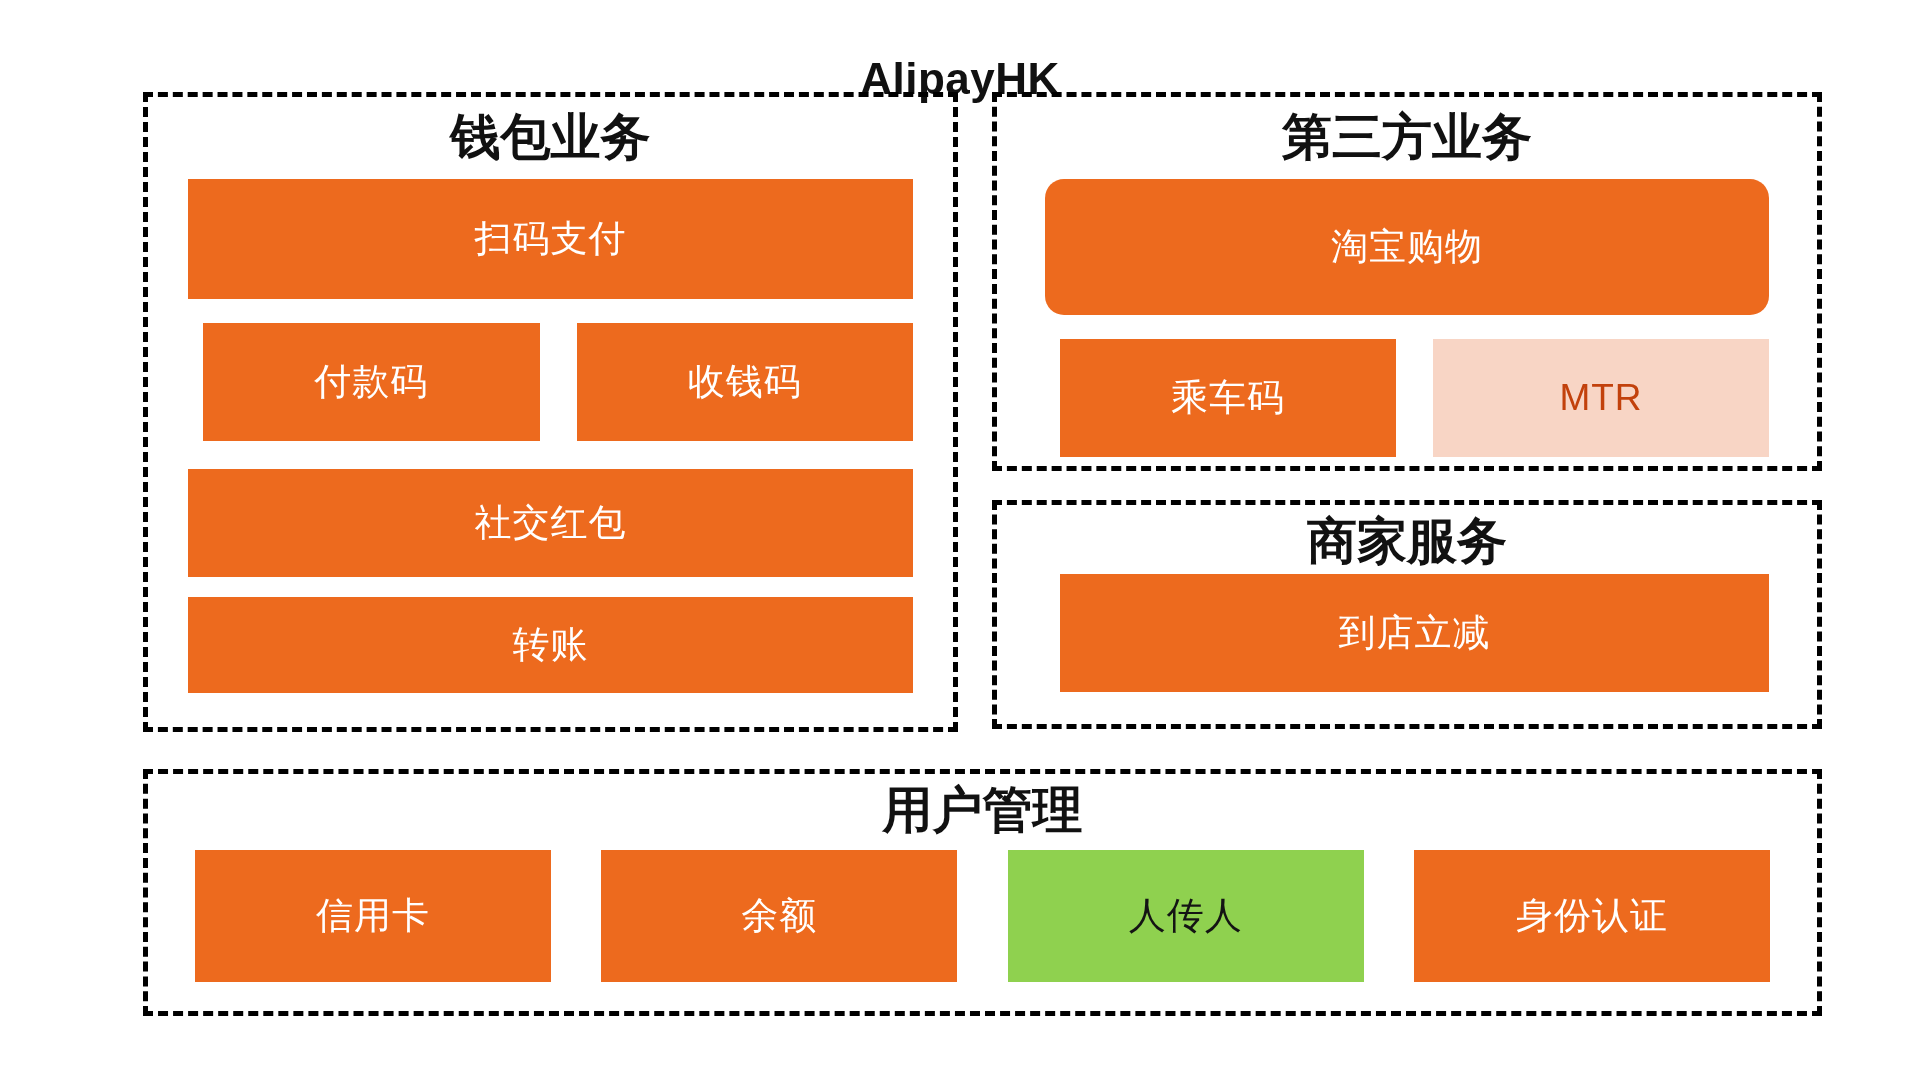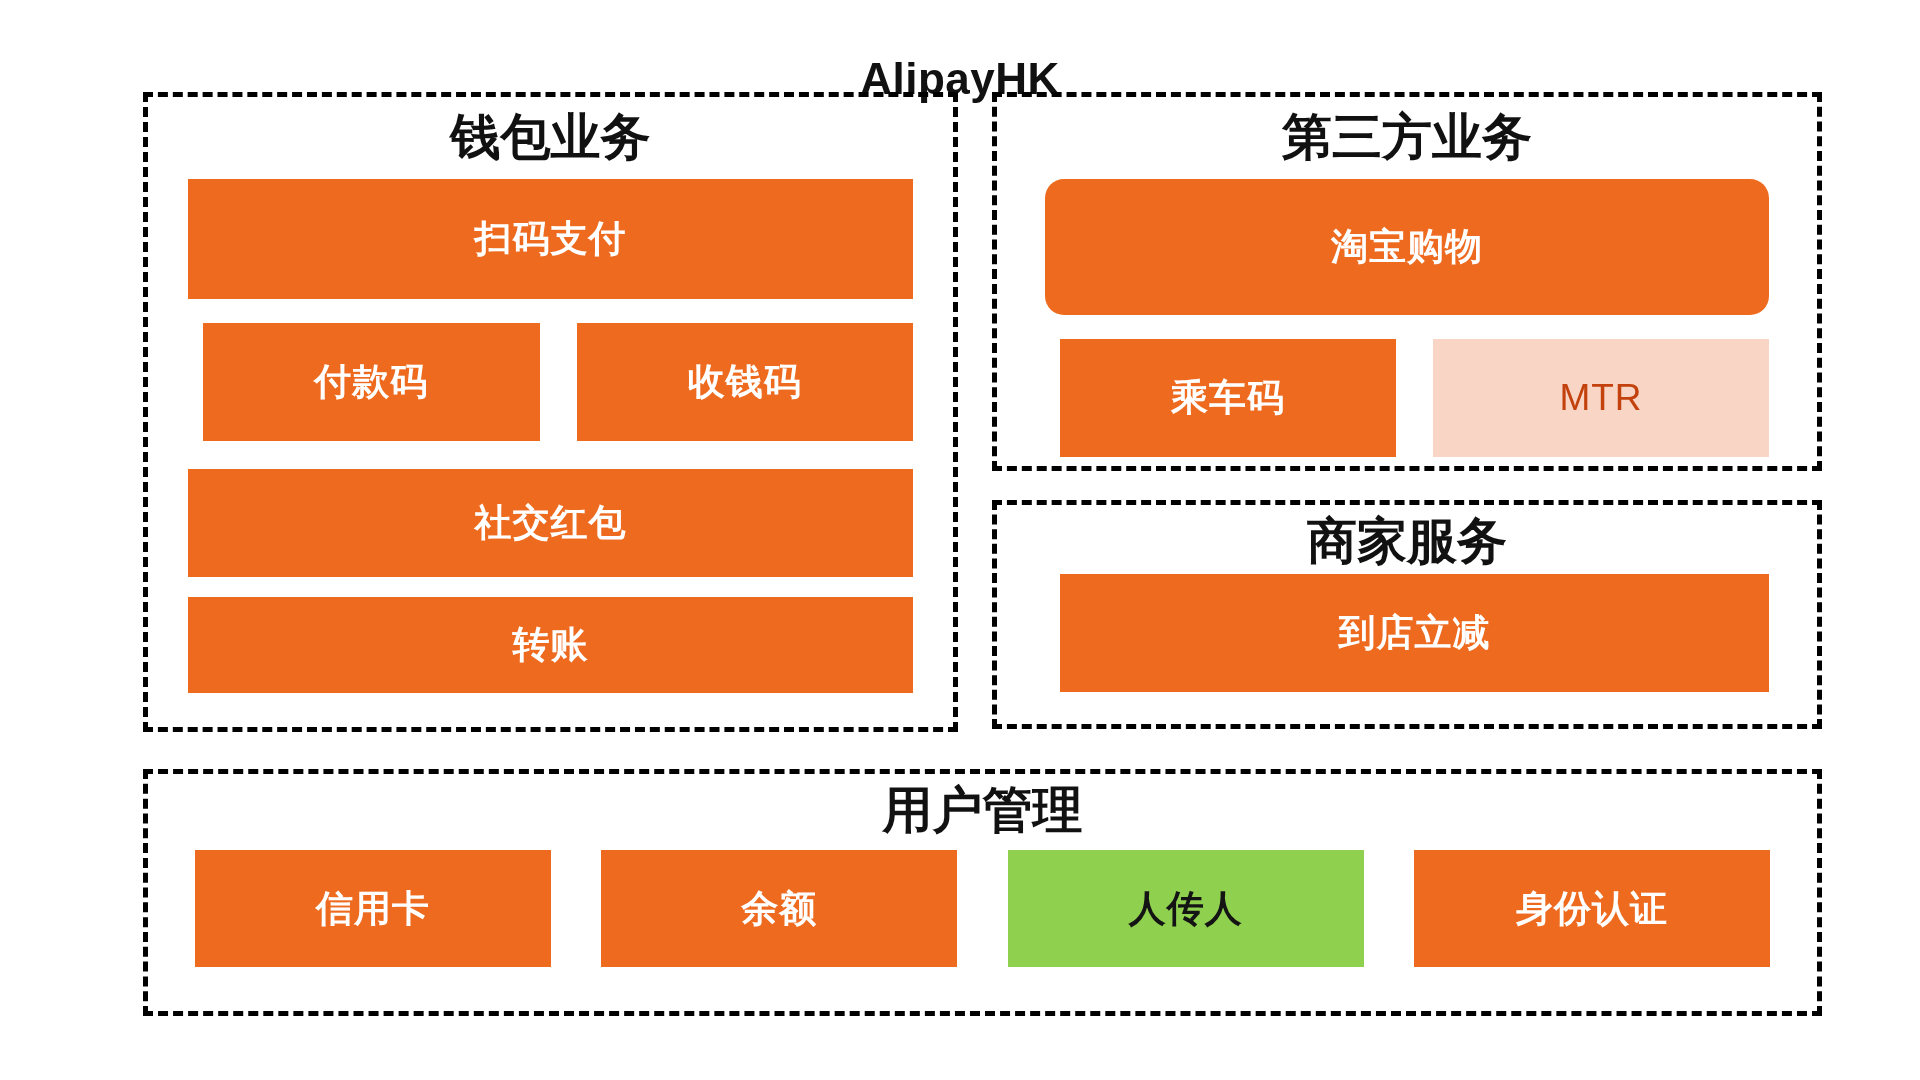--- a/index.html
+++ b/index.html
@@ -32,21 +32,21 @@
     text-align: center;
     font-size: 50px;
     line-height: 48px;
     font-weight: 700;
     color: #111111;
   }
   .node {
     background: #ED6A1E;
     color: #ffffff;
     font-size: 37px;
-    font-weight: 700;
+    font-weight: 400;
     display: flex;
     align-items: center;
     justify-content: center;
     letter-spacing: 1px;
   }
   .node.pink {
     background: #F8D5C5;
     color: #c2410c;
     font-weight: 500;
   }
@@ -76,21 +76,21 @@
   .g-third .n-taobao       { height: 136px; margin-bottom: 24px; border-radius: 19px; }
   .g-third .row-transit .node { height: 118px; }
 
   
   .g-merchant .group-title { margin: 2px 0 9px; }
   .g-merchant .row-merchant .node { height: 118px; }
 
   
   .g-user .group-title     { margin: 2px 0 16px; }
   .g-user .row-user        { display: flex; justify-content: space-between; gap: 0; }
-  .g-user .row-user .node  { flex: 0 0 auto; width: 356px; height: 117px; }
+  .g-user .row-user .node  { flex: 0 0 auto; width: 356px; height: 132px; }
 </style>
 </head>
 <body>
 
 <div class="diagram-title">AlipayHK</div>
 
 <div class="group g-wallet">
   <div class="group-title">钱包业务</div>
   <div class="node n-scan">扫码支付</div>
   <div class="row row-codes">

